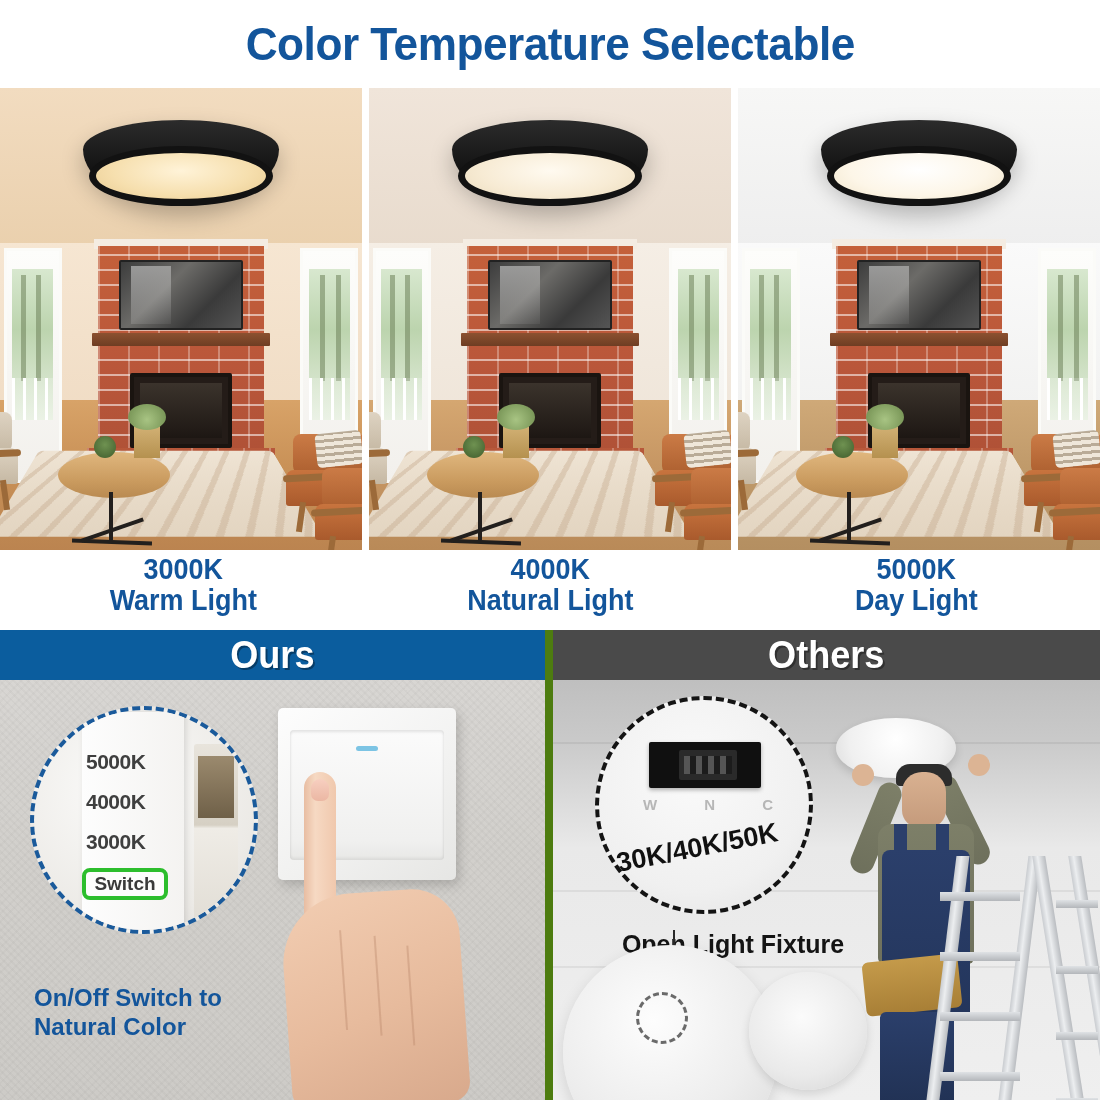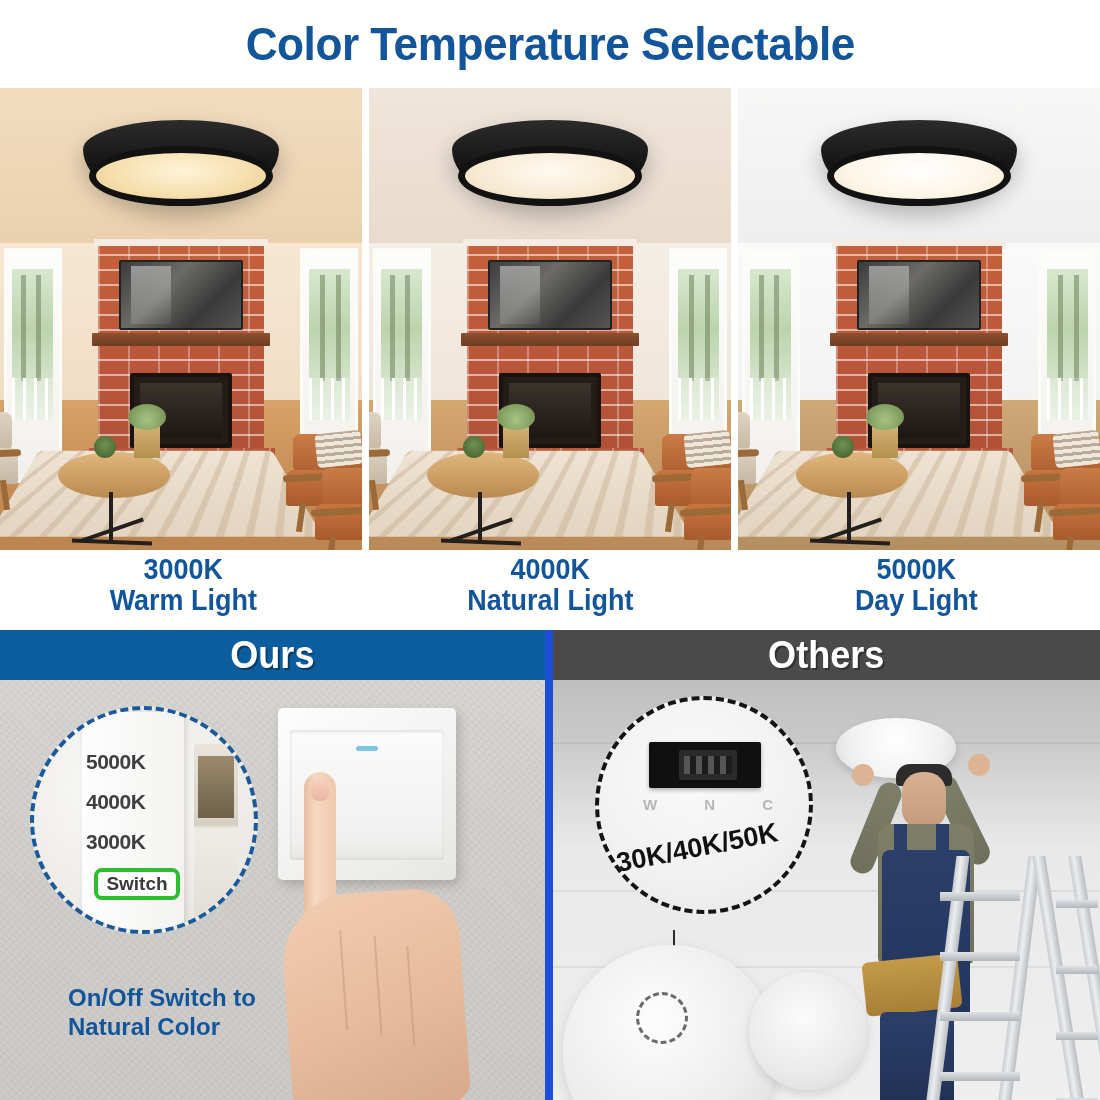--- a/index.html
+++ b/index.html
@@ -197,21 +197,21 @@
     display: flex; background: #fff;
   }
   .cct-caption {
     flex: 1; text-align: center; color: #13559B;
     font-weight: bold; line-height: 1.08; padding-top: 2px;
   }
   .cct-caption .k { font-size: 29px; display: block; transform: scaleX(0.93); }
   .cct-caption .n { font-size: 29px; display: block; transform: scaleX(0.93); }
 
   
-  .compare { position: absolute; left: 0; top: 630px; width: 1100px; height: 470px; background:#1d4ed8; }
+  .compare { position: absolute; left: 0; top: 630px; width: 1100px; height: 470px; background:#4d7c0f; }
   .col { position: absolute; top: 0; height: 470px; overflow: hidden; }
   .col.ours { left: 0; width: 545px; }
   .col.others { left: 553px; width: 547px; }
 
   .banner {
     position: relative; height: 50px; display: flex;
     align-items: center; justify-content: center;
   }
   .banner.blue { background: #0B5D9E; }
   .banner.gray { background: #4A4A4A; justify-content: center; }
@@ -243,21 +243,21 @@
   }
   .mag-k {
     position: absolute; left: 52px; color: #3f3f3f; font-size: 21px; font-weight: bold;
     letter-spacing: -0.5px;
   }
   .k5 { top: 40px; } .k4 { top: 80px; } .k3 { top: 120px; }
   .mag-switch {
     position: absolute; left: 48px; top: 158px; width: 86px; height: 32px;
     border: 4px solid #2DBE2D; border-radius: 8px;
     background: #fdfdfc;
-    display: flex; align-items: center; justify-content: center; margin-left: 12px;
+    display: flex; align-items: center; justify-content: center;
   }
   .mag-switch span { color: #3a3a3a; font-size: 19px; font-weight: bold; }
   .mag-inner-sw {
     position: absolute; left: 160px; top: 34px; width: 44px; height: 176px;
     background: linear-gradient(180deg,#e8e4dc 0%,#d6d0c4 46%,#efece6 48%,#e2ded6 100%);
     border-radius: 3px;
   }
   .mag-inner-sw:before {
     content:""; position:absolute; left:4px; top:12px; width:36px; height:62px;
     background: linear-gradient(180deg,#9b8a6e,#6f6048);
@@ -296,21 +296,21 @@
     position: absolute; left: -10px; top: 120px; width: 178px; height: 215px;
     background: linear-gradient(160deg, #f2cdb2 0%, #e7bb9d 55%, #d8a98c 100%);
     border-radius: 70px 48px 20px 20px;
     transform: rotate(-4deg);
   }
   .knuckle-line {
     position: absolute; height: 100px; width: 2px; background: rgba(180,130,100,.35);
   }
   .ours-caption {
     position: absolute; left: 34px; bottom: 58px; width: 300px;
-    color: #13559B; font-size: 24px; font-weight: bold; line-height: 1.24; margin-left: 34px;
+    color: #13559B; font-size: 24px; font-weight: bold; line-height: 1.24;
   }
 
   
   .others-photo {
     position: absolute; left: 0; top: 50px; width: 547px; height: 420px;
     background: linear-gradient(180deg, #bfbfbf 0%, #c9c9c9 14%, #e9e9e9 40%, #efefef 100%);
   }
   .ceil-line {
     position: absolute; left: 0; width: 100%; height: 2px; background: rgba(0,0,0,.06);
   }
@@ -708,20 +708,21 @@
             <div class="dip-body"></div>
           </div>
           <div class="wng">
             <span>W</span>
             <span>N</span>
             <span>C</span>
           </div>
           <div class="kseries">30K/40K/50K</div>
         </div>
 
+        <div class="others-caption">Open Light Fixture</div>
 
         <div class="wire"></div>
         <div class="fixture-a"></div>
         <div class="fixture-b"></div>
 
         <div class="installer">
           <div class="ins-ceil-light"></div>
           <div class="ins-arm l"></div>
           <div class="ins-arm r"></div>
           <div class="ins-hand l"></div>

